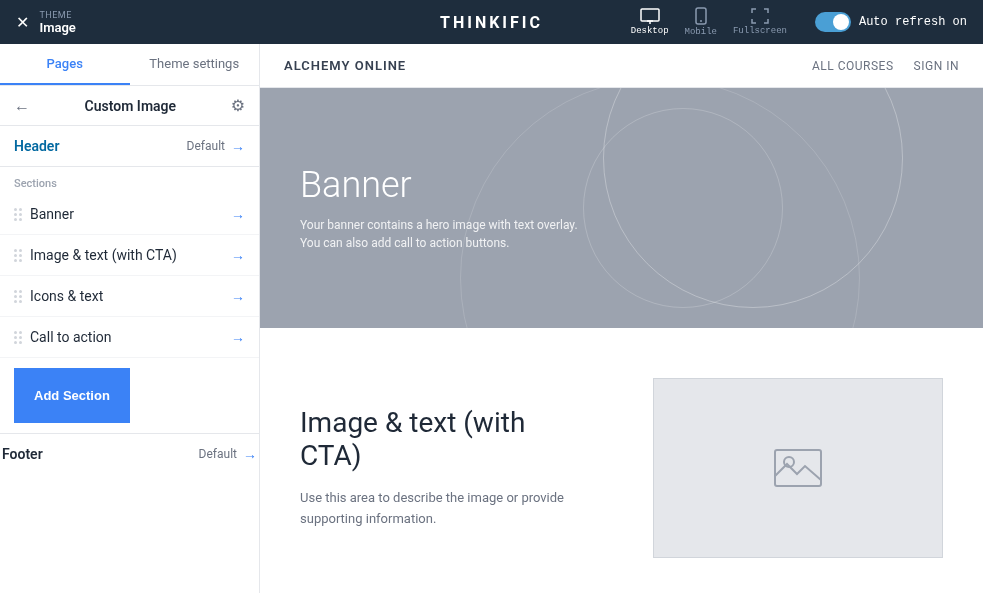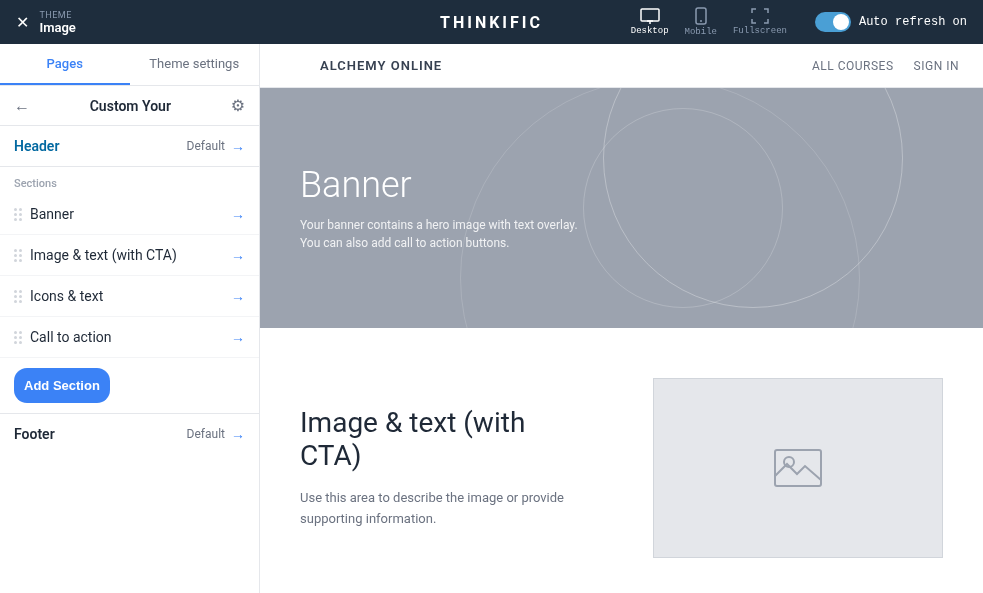--- a/index.html
+++ b/index.html
@@ -57,29 +57,29 @@
 
     .sections-label { font-size: 11px; color: #9ca3af; padding: 10px 14px 4px; text-transform: capitalize; font-weight: 500; }
 
     .section-item { display: flex; align-items: center; justify-content: space-between; padding: 12px 14px; border-bottom: 1px solid #f3f4f6; cursor: pointer; }
     .section-item-left { display: flex; align-items: center; gap: 8px; }
     .drag-handle { color: #d1d5db; font-size: 14px; display: flex; flex-direction: column; gap: 2px; }
     .drag-dots { display: grid; grid-template-columns: 1fr 1fr; gap: 2px; }
     .drag-dot { width: 3px; height: 3px; background: #d1d5db; border-radius: 50%; }
     .section-name { font-size: 14px; color: #1f2937; }
 
-    .add-section-btn { margin: 10px 14px; padding: 10px; background: #3b82f6; color: #fff; border: none; border-radius: 13px; font-size: 13px; font-weight: 600; cursor: pointer; text-align: center; }
-
-    .footer-item { display: flex; align-items: center; justify-content: space-between; padding: 12px 14px; border-top: 1px solid #e5e7eb; cursor: pointer; margin-top: auto; }
+    .add-section-btn { margin: 10px 14px; padding: 20px; background: #3b82f6; color: #fff; border: none; border-radius: 0; font-size: 13px; font-weight: 600; cursor: pointer; text-align: center; }
+
+    .footer-item { display: flex; align-items: center; justify-content: space-between; padding: 12px 2px; border-top: 1px solid #e5e7eb; cursor: pointer; margin-top: auto; }
     .footer-label { font-size: 14px; font-weight: 600; color: #1f2937; }
 
     
     .preview { flex: 1; overflow-y: auto; background: #fff; }
     .preview-site-header { background: #fff; padding: 14px 24px; display: flex; align-items: center; justify-content: space-between; border-bottom: 1px solid #e5e7eb; }
-    .site-name { font-size: 13px; font-weight: 600; color: #374151; letter-spacing: 1px; text-transform: uppercase; margin-left: 36px; }
+    .site-name { font-size: 13px; font-weight: 600; color: #374151; letter-spacing: 1px; text-transform: uppercase; }
     .site-nav { display: flex; gap: 20px; }
     .site-nav-item { font-size: 12px; color: #6b7280; letter-spacing: 0.5px; text-transform: uppercase; }
 
     
     .banner-section { background: #9ca3af; height: 240px; position: relative; overflow: hidden; display: flex; align-items: center; padding: 40px; }
     .banner-bg-circle1 { position: absolute; width: 300px; height: 300px; border-radius: 50%; border: 1px solid rgba(255,255,255,0.3); top: -80px; right: 80px; }
     .banner-bg-circle2 { position: absolute; width: 200px; height: 200px; border-radius: 50%; border: 1px solid rgba(255,255,255,0.2); top: 20px; right: 200px; }
     .banner-bg-circle3 { position: absolute; width: 400px; height: 400px; border-radius: 50%; border: 1px solid rgba(255,255,255,0.15); bottom: -150px; left: 200px; }
     .banner-content { position: relative; z-index: 1; }
     .banner-title { font-size: 36px; color: #fff; font-weight: 300; margin-bottom: 10px; }
@@ -143,21 +143,21 @@
   <aside class="sidebar">
     <div class="sidebar-tabs">
       <div class="sidebar-tab active">Pages</div>
       <div class="sidebar-tab">Theme settings</div>
     </div>
 
     <div class="sidebar-content">
       
       <div class="sidebar-page-header">
         <span class="sidebar-back">←</span>
-        <span class="sidebar-page-title">Custom Your</span>
+        <span class="sidebar-page-title">Custom Image</span>
         <span class="sidebar-gear">⚙</span>
       </div>
 
       
       <div class="header-item">
         <span class="header-item-label">Header</span>
         <div class="header-item-right">
           <span class="default-badge">Default</span>
           <span class="arrow-right">→</span>
         </div>

